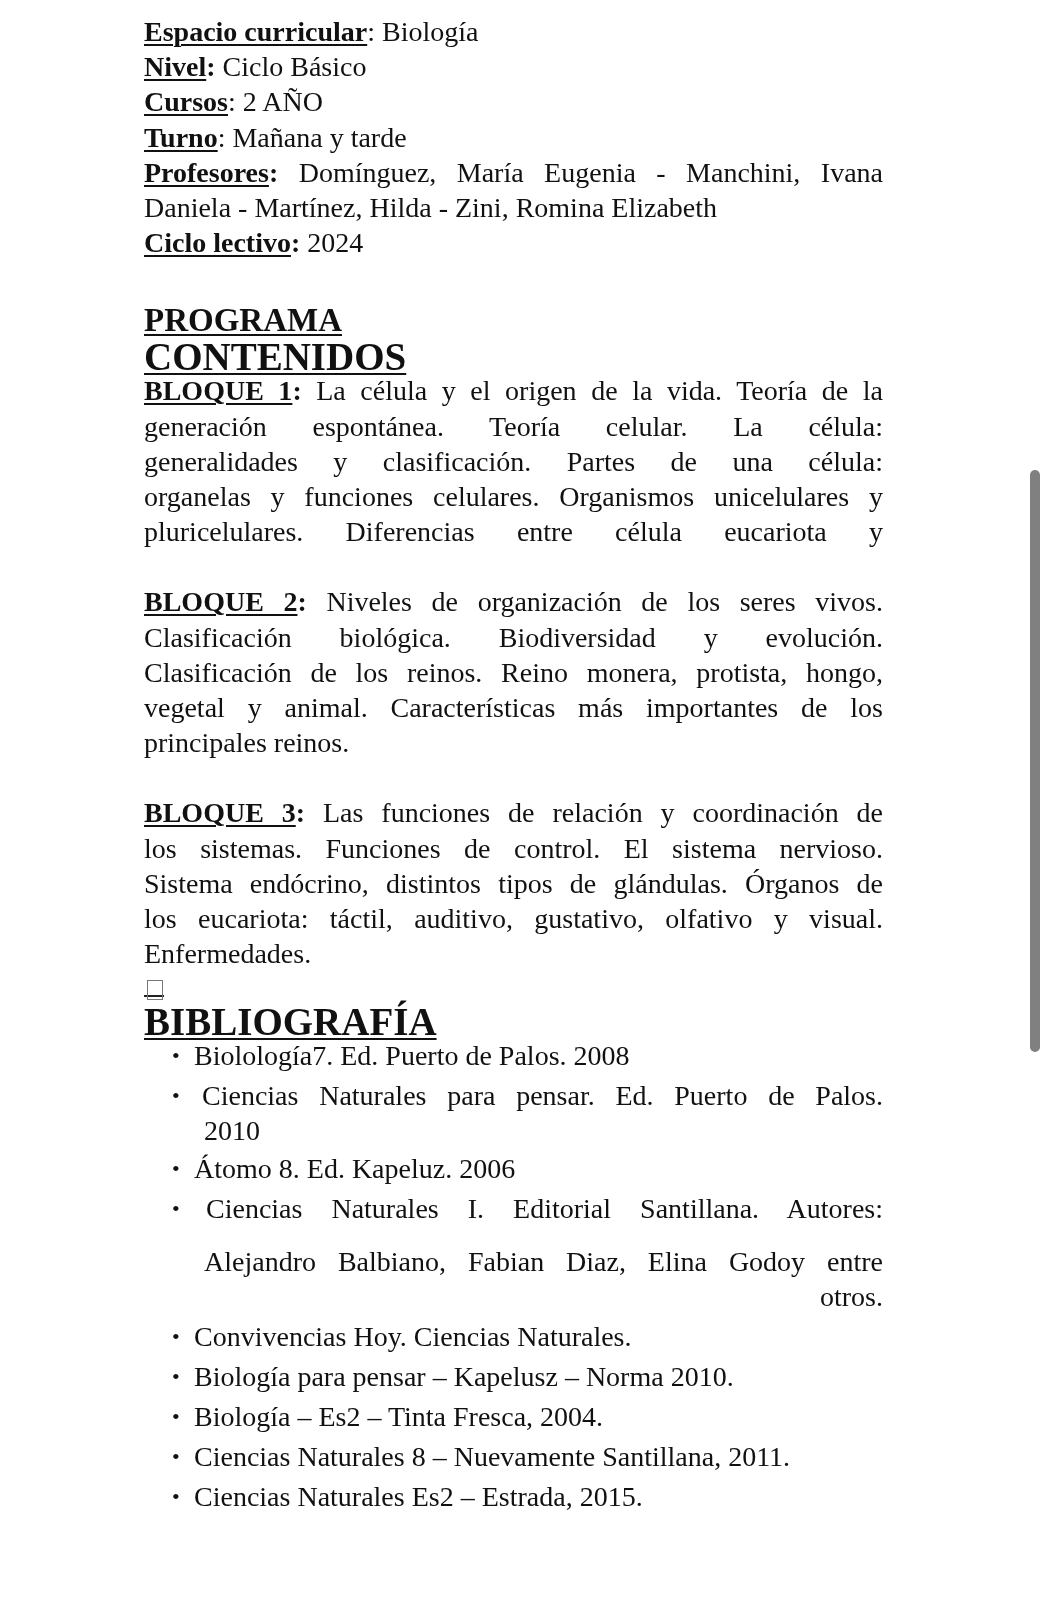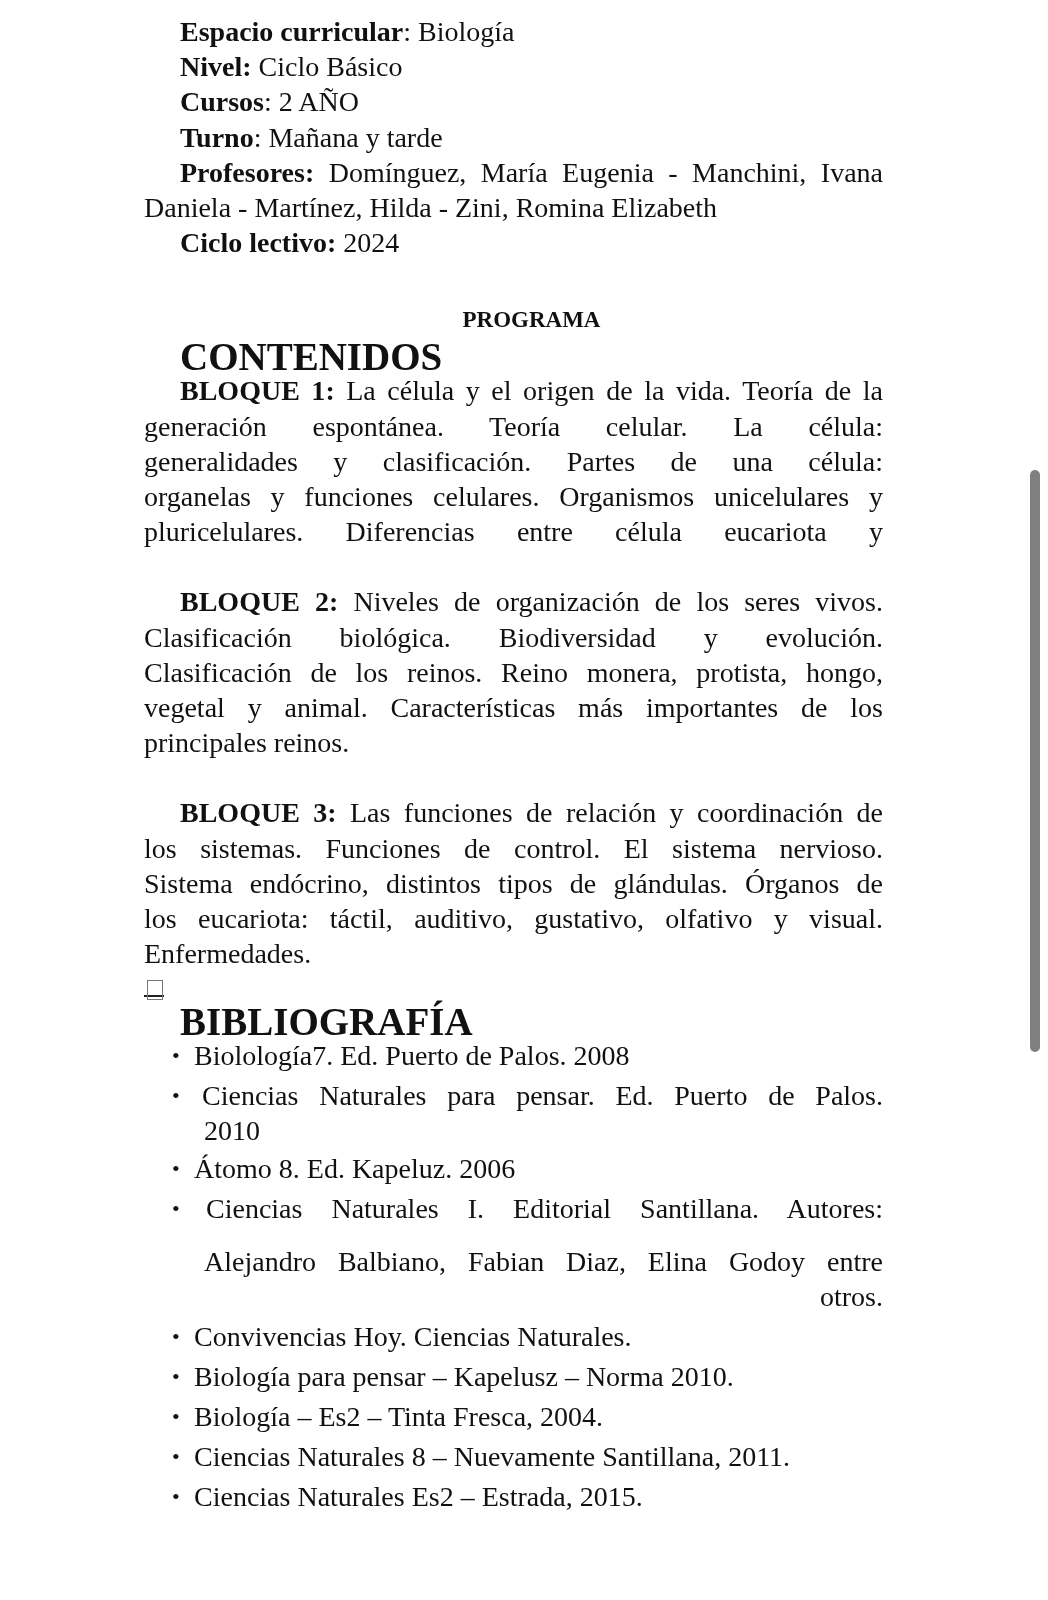--- a/index.html
+++ b/index.html
@@ -16,34 +16,34 @@
     color: #111111;
   }
   .page {
     position: absolute;
     left: 144px;
     top: 14px;
     width: 739px;
     font-size: 28px;
     line-height: 35.2px;
   }
-  .u { text-decoration-thickness: 2px; text-underline-offset: 3px; margin-left: 36px; }
+  .u { text-decoration: underline; text-decoration-thickness: 2px; text-underline-offset: 3px; }
   .b { font-weight: bold; }
   .line { display: block; white-space: nowrap; }
   .just {
     display: block;
     text-align: justify;
     text-align-last: justify;
     white-space: nowrap;
   }
   .title {
     display: block;
-    text-align: center;
+    text-align: left;
     font-weight: bold;
-    font-size: 23px;
+    font-size: 33px;
     line-height: 40px;
     margin-top: 40px;
     padding-left: 0;
   }
   .section-head {
     display: block;
     font-weight: bold;
     font-size: 39px;
     line-height: 33px;
   }

